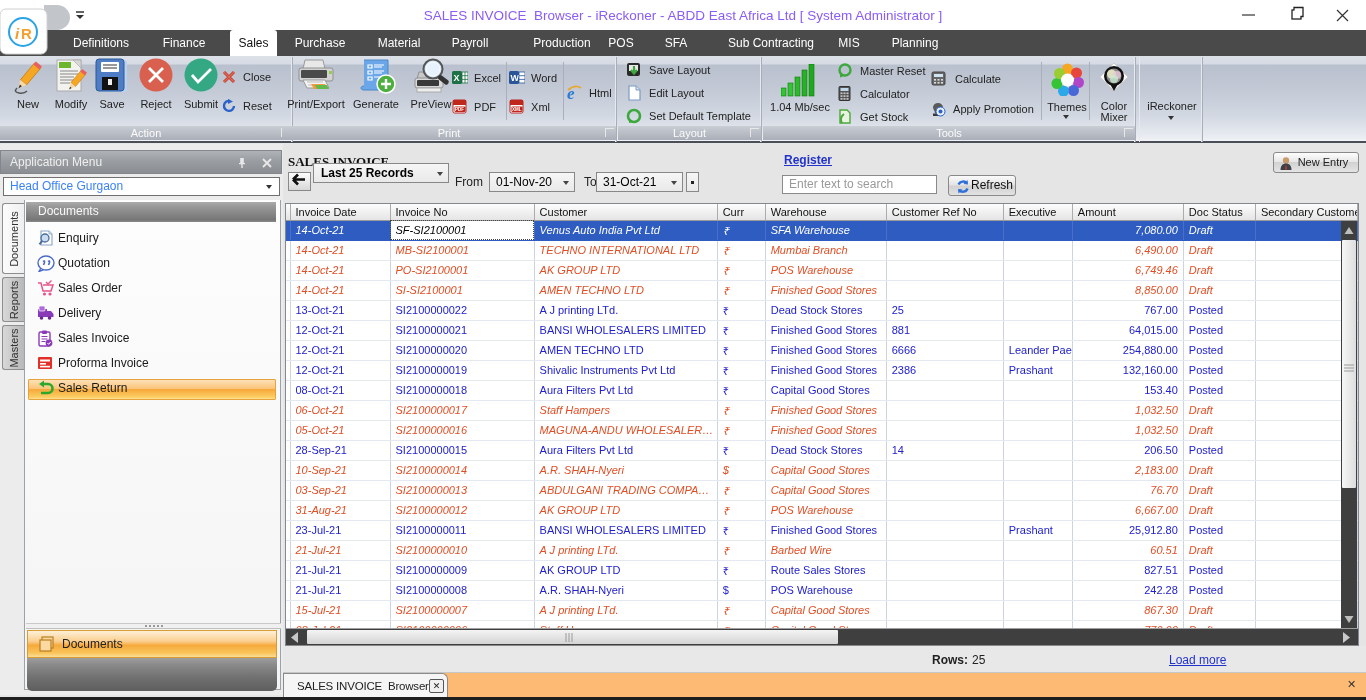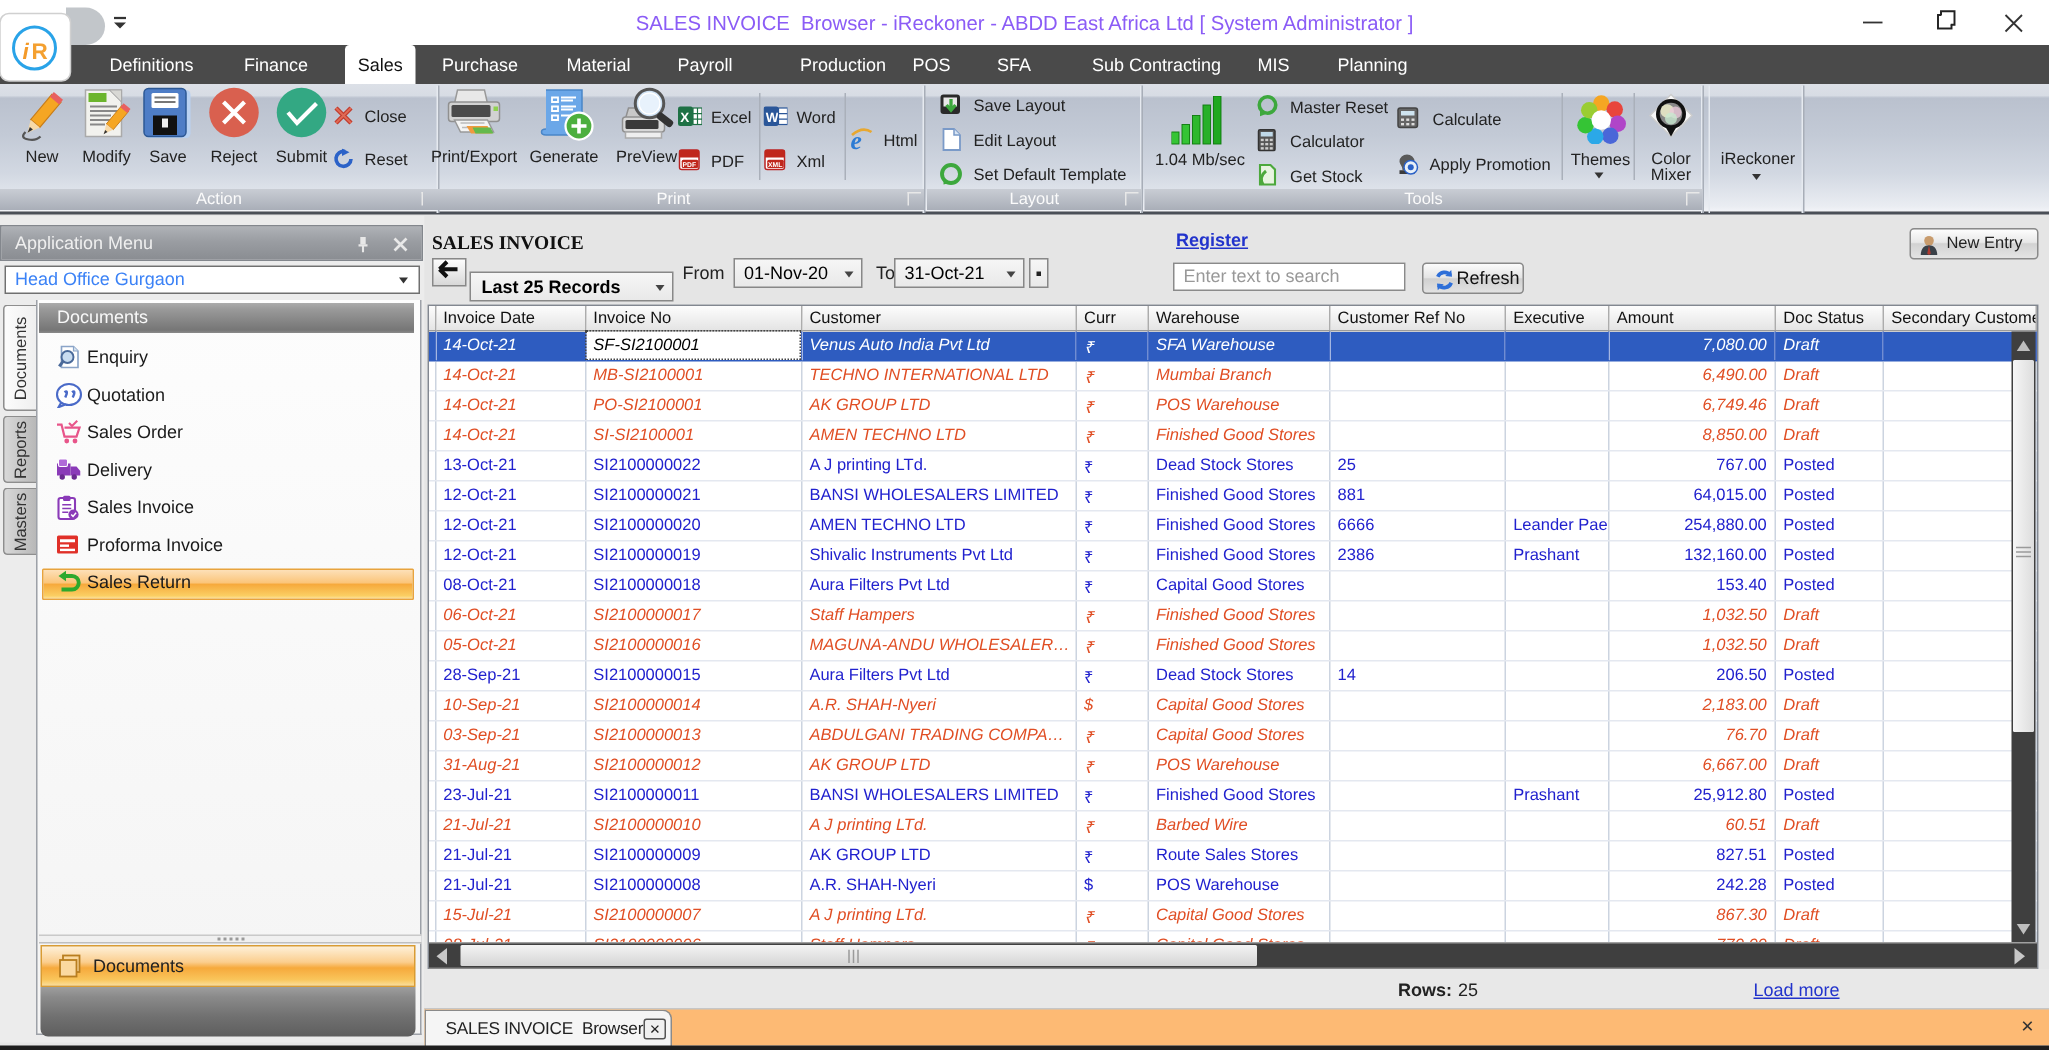--- a/index.html
+++ b/index.html
@@ -478,21 +478,21 @@
     <svg class="abs" style="left:5px;top:3px" width="14" height="15">
       <circle cx="7" cy="4.5" r="3.2" fill="#C89B6C"></circle>
       <path d="M1.5 14 c0-4.5 2.5-6.5 5.5-6.5 s5.5 2 5.5 6.5 z" fill="#3A4148"></path>
       <path d="M7 7.5 l1.2 5.5 l-1.2 1 l-1.2-1 z" fill="#B03A30"></path>
     </svg>
     <span style="margin-left:14px;">New Entry</span>
   </div>
   <div class="abs" id="backbtn"><svg width="15" height="13">
         <path d="M1 6.5 h12 M1 6.5 l5-5 M1 6.5 l5 5" stroke="#111" stroke-width="2.6"></path>
       </svg></div>
-  <div class="abs combo" style="left:30px;top:37px;width:136px;font-weight:bold;padding-left:7px;">Last 25 Records<span class="arr"></span></div>
+  <div class="abs combo" style="left:30px;top:19px;width:136px;font-weight:bold;padding-left:7px;">Last 25 Records<span class="arr"></span></div>
   <div class="abs" style="left:172px;top:31px;font-size:12px;color:#222;">From</div>
   <div class="abs combo" style="left:206px;top:28px;width:86px;padding-left:6px;">01-Nov-20<span class="arr"></span></div>
   <div class="abs" style="left:301px;top:31px;font-size:12px;color:#222;">To</div>
   <div class="abs combo" style="left:313px;top:28px;width:87px;padding-left:6px;">31-Oct-21<span class="arr"></span></div>
   <div class="abs combo" style="left:403px;top:28px;width:13px;">
       <span style="position:absolute;left:4px;top:8px;width:3px;height:3px;background:#222;"></span>
     </div>
   <div class="abs" id="search">Enter text to search</div>
   <div class="abs" id="refresh">
     <svg class="abs" style="left:6px;top:3px" width="16" height="16">

